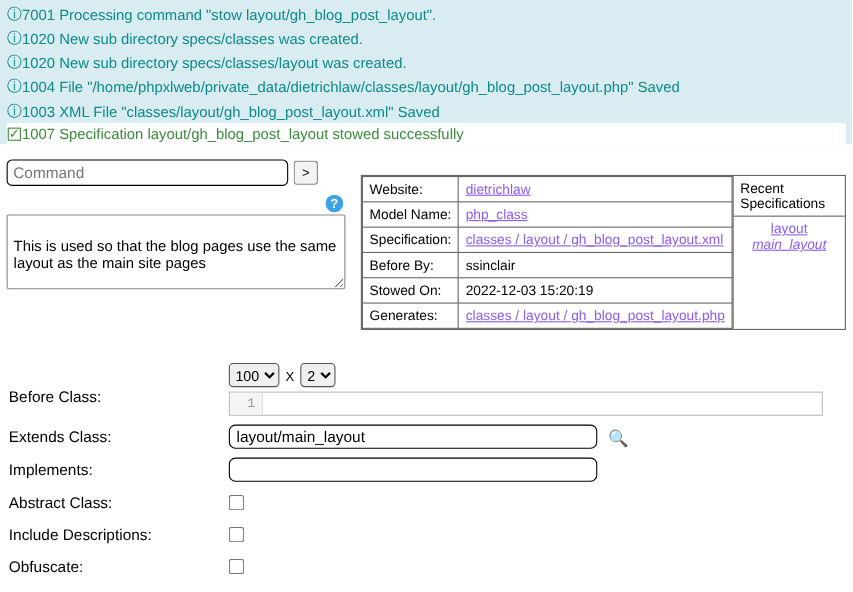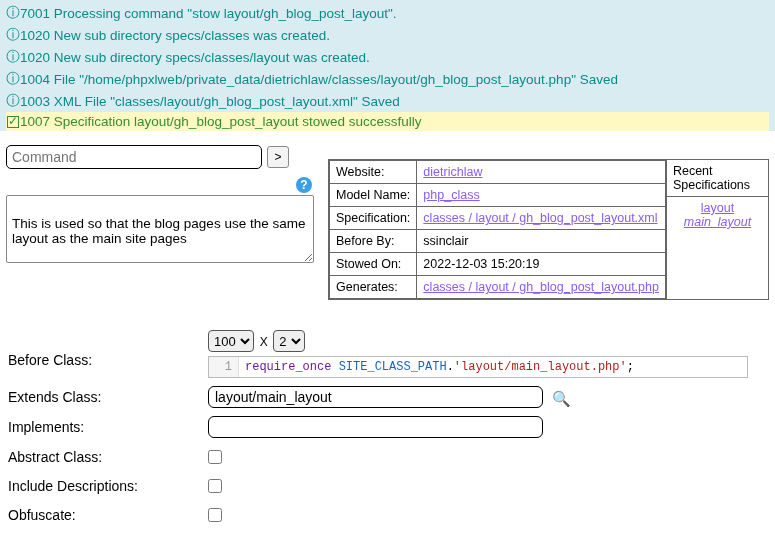--- a/index.html
+++ b/index.html
@@ -23,21 +23,21 @@
     display: flex;
     align-items: center;
   }
   .log-line .ic {
     display: inline-block;
     width: 14px;
     text-align: center;
     margin-right: 0px;
   }
   .log-success {
-    background: #fef9c3;
+    background: #ffffff;
     color: #3a8a3a;
   }
   .log-success .ic { color: #3a8a3a; }
   .controls-row {
     display: flex;
     align-items: flex-start;
     padding: 6px 4px 0 4px;
   }
   .left-col {
     flex: 0 0 316px;
@@ -302,25 +302,20 @@
     <div class="form-ctrl">
       <select class="size-select">
         <option>100</option>
       </select>
       <span class="size-x">X</span>
       <select class="size-select">
         <option>2</option>
       </select>
       <div class="code-editor">
         <div class="gutter">1</div>
-        <div class="code-body">
-          <span class="kw">require_once</span>
-          <span> </span>
-          <span class="const">SITE_CLASS_PATH</span><span>.</span><span class="str">'layout/main_layout.php'</span><span>;</span>
-        </div>
       </div>
     </div>
   </div>
 
   <div class="form-row">
     <div class="form-label">Extends Class:</div>
     <div class="form-ctrl">
       <input class="text-input" value="layout/main_layout" style="">
       <span class="magnify">🔍</span>
     </div>

